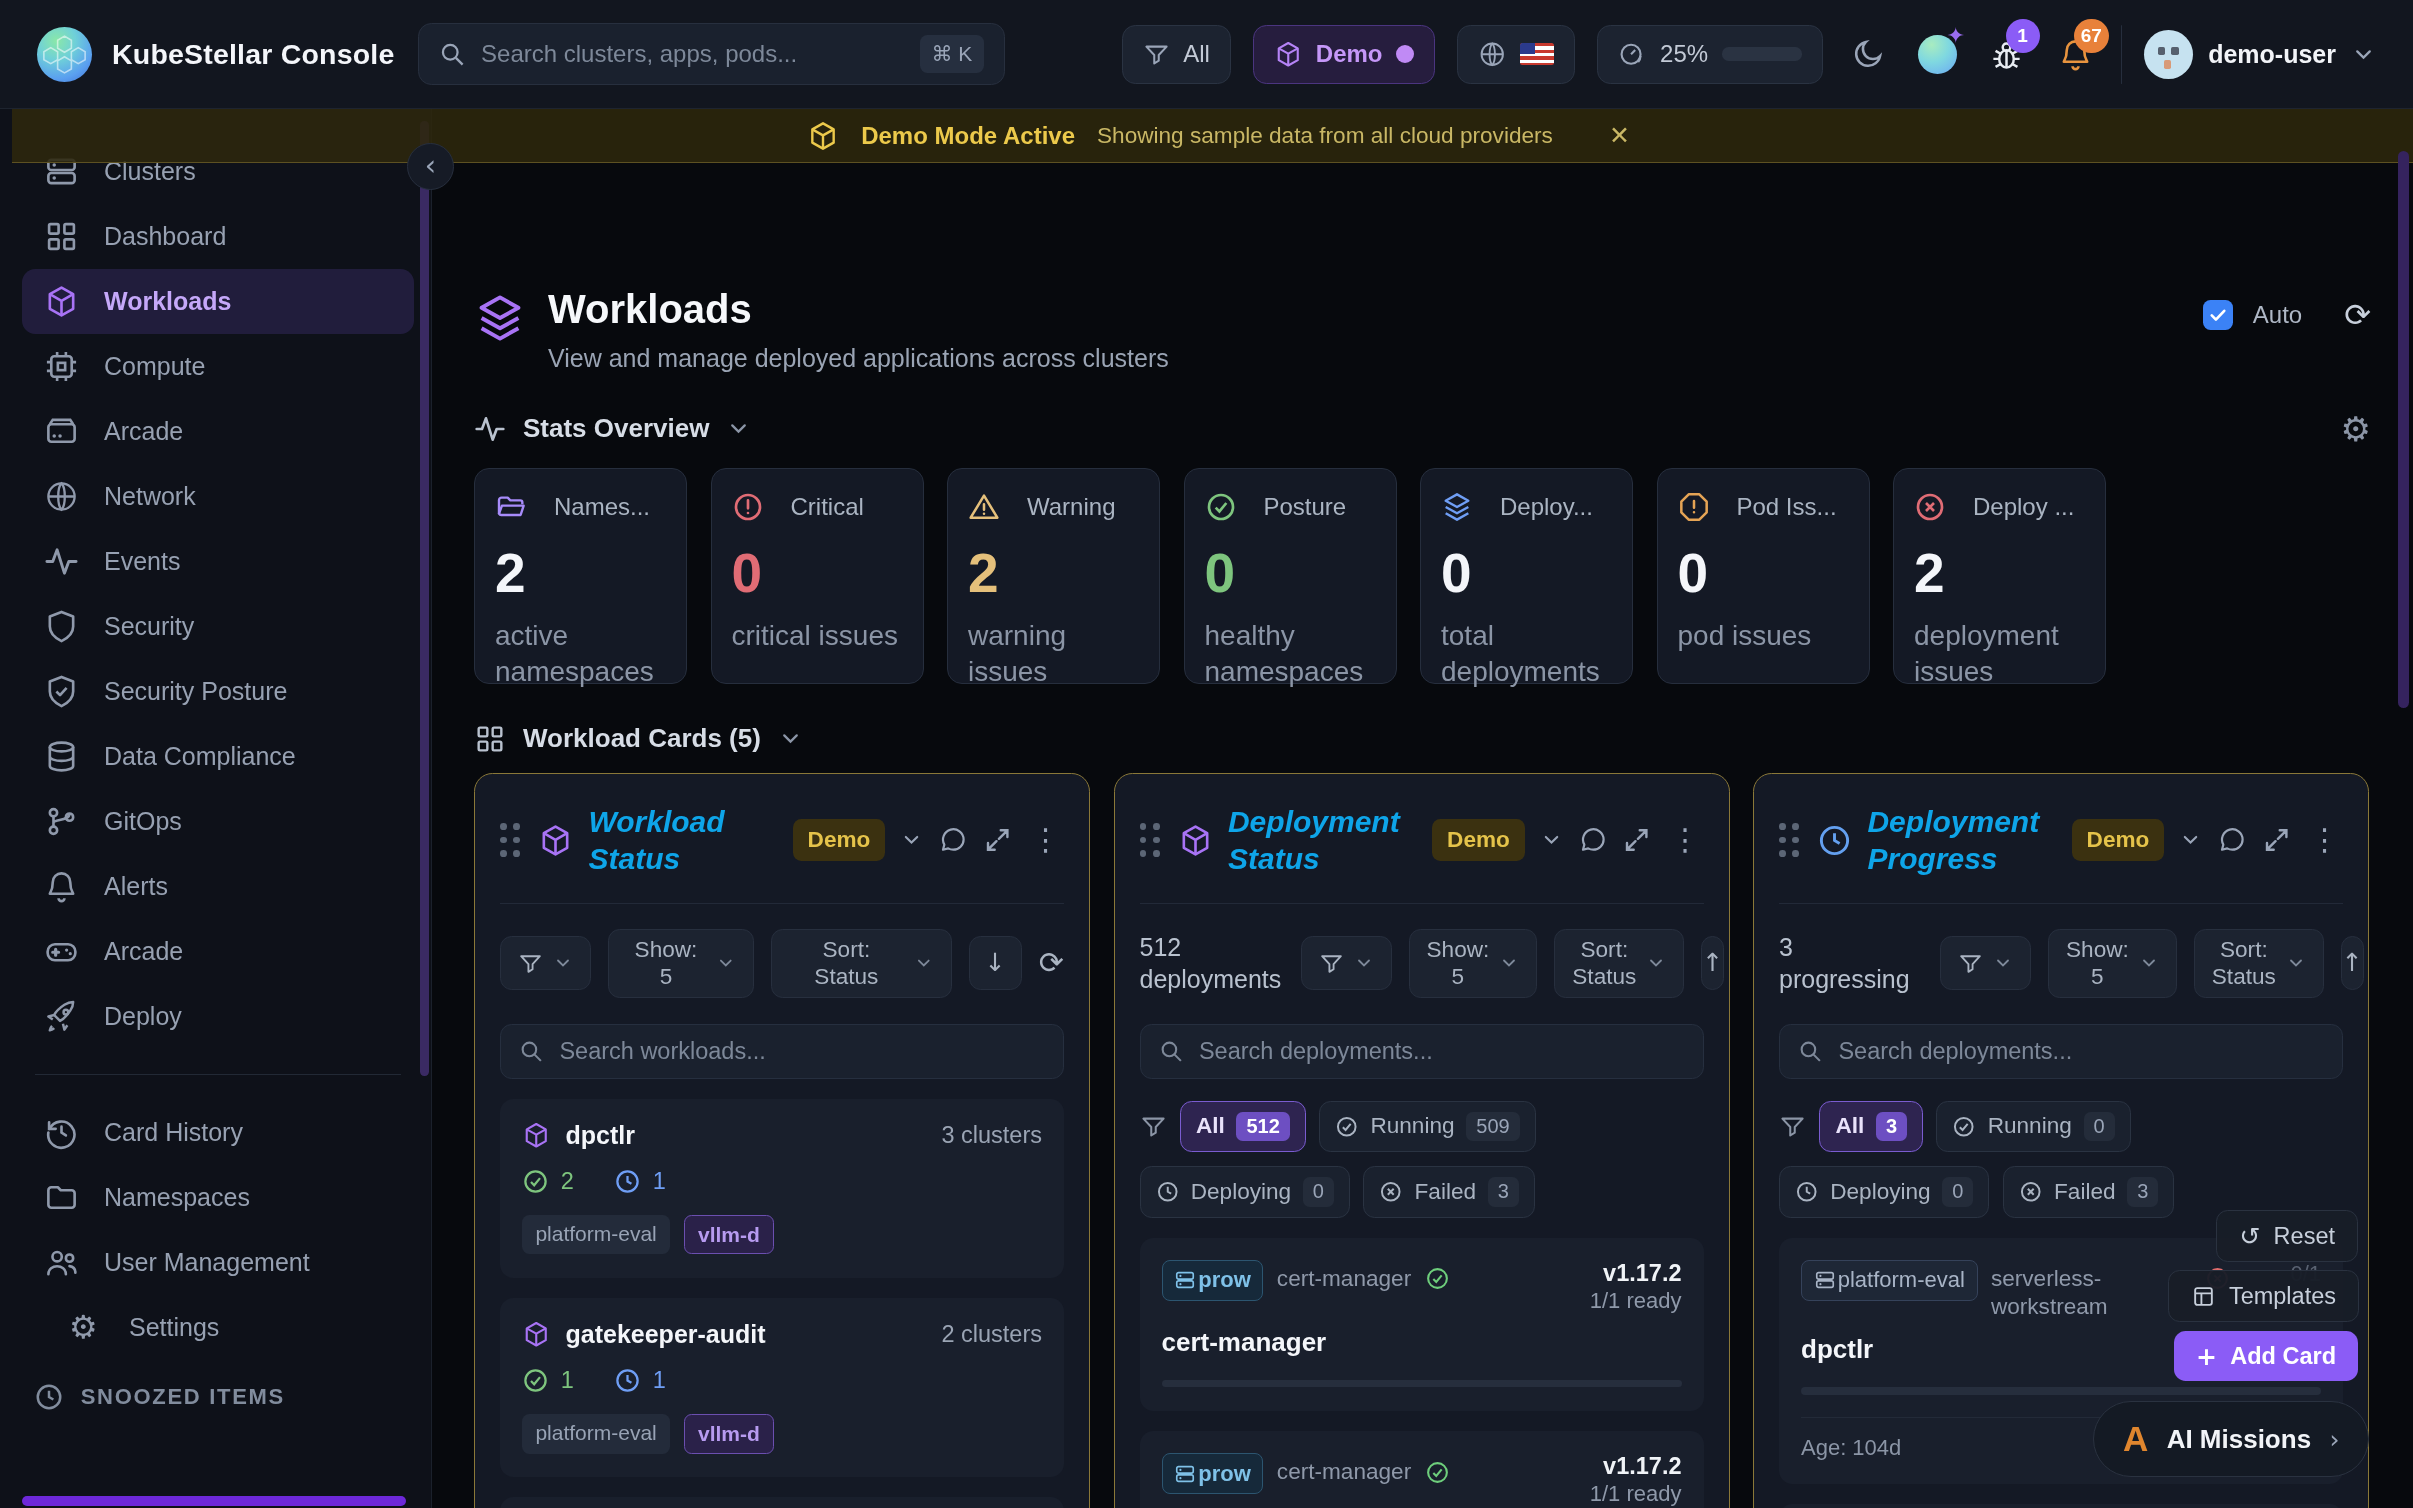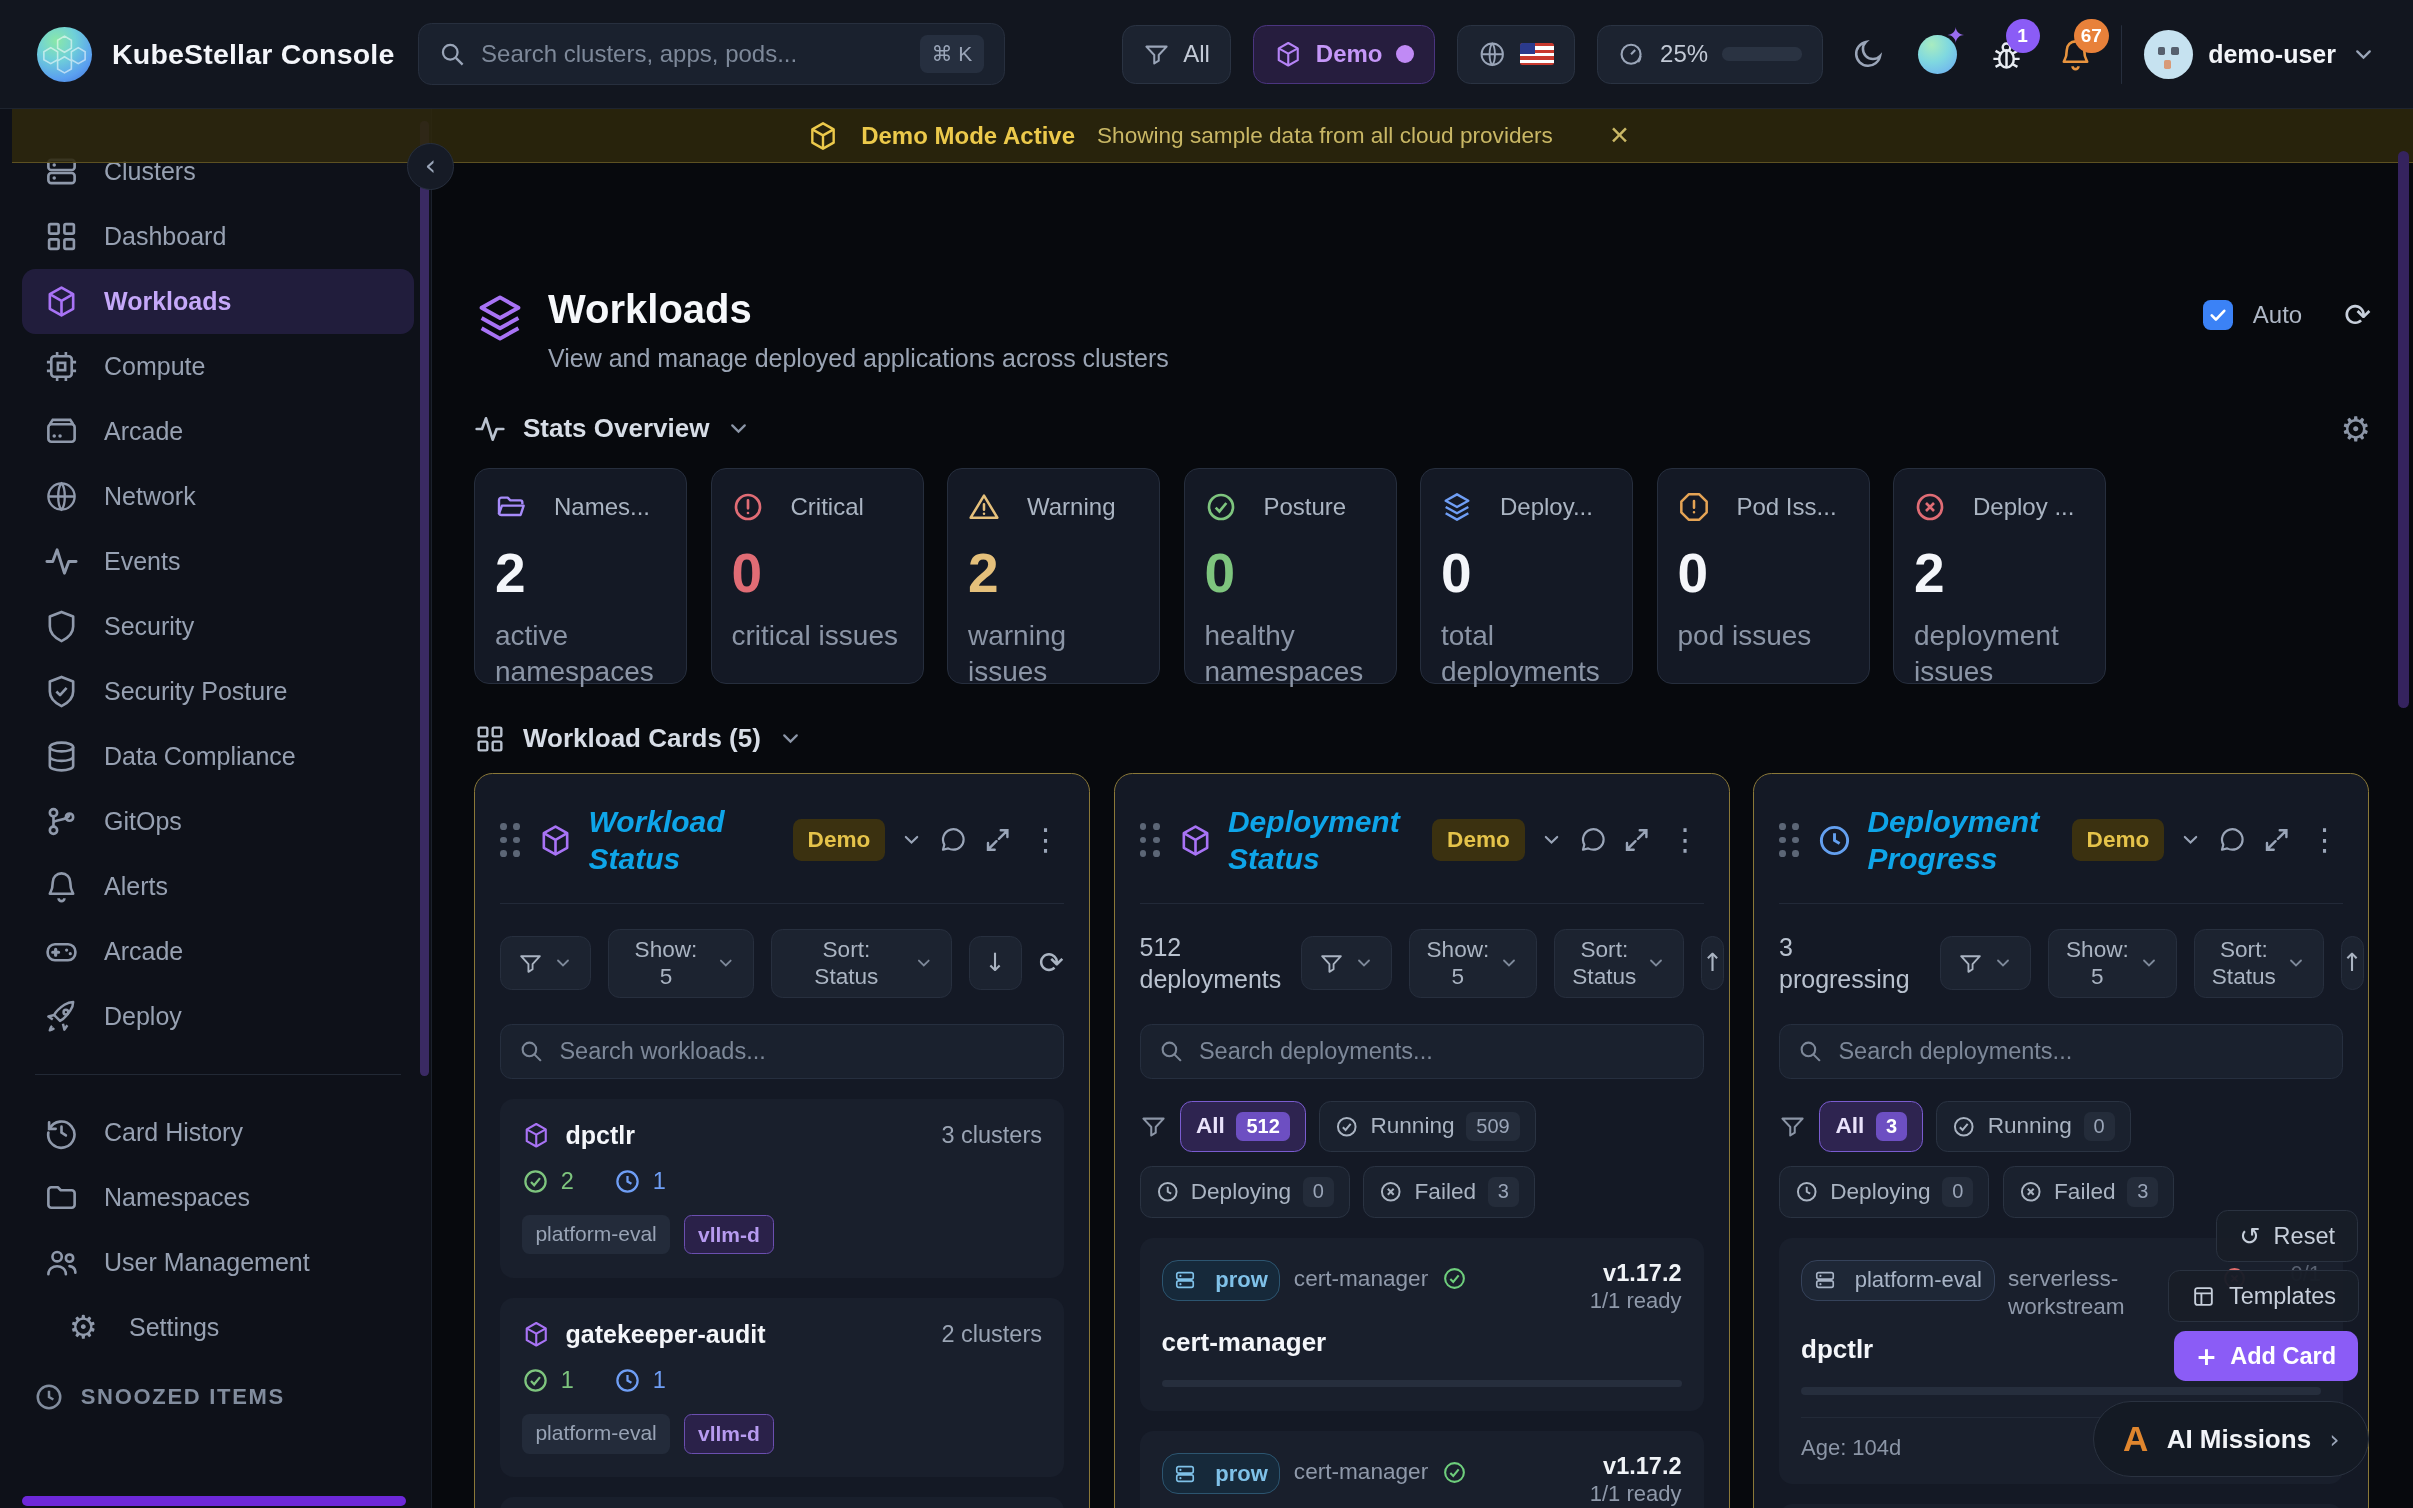--- a/index.html
+++ b/index.html
@@ -152,22 +152,22 @@
   .wi-name { font-size:25px; font-weight:700; color:#f4f6fa; }
   .wi-clusters { margin-left:auto; font-size:23.5px; color:#9aa4b4; }
   .wi-r2 { display:flex; align-items:center; gap:11.7px; margin-top:18.4px; font-size:23.5px; }
   .wi-r2 .ic { width:27px; height:27px; }
   .wi-r2 .gap { width:17px; }
   .wi-r3 { display:flex; gap:13.4px; margin-top:20px; }
   .tag { background:#232b3a; color:#98a3b5; font-size:21px; border-radius:7.5px; padding:6.7px 13.4px; }
   .tag.purple { background:#2a2149; border:0.8px solid #6b4fb0; color:#b79bf0; font-weight:700; }
 
   .di-r1 { display:flex; align-items:flex-start; gap:13.4px; }
-  .nsbadge { display:flex; align-items:center; gap:19px; background:#16293a; border:0.8px solid #2c5570;
-    color:#7fc1e8; border-radius:16px; padding:6.7px 11.7px; font-size:22px; font-weight:700; flex:0 0 auto; }
+  .nsbadge { display:flex; align-items:center; gap:2px; background:#16293a; border:0.8px solid #2c5570;
+    color:#7fc1e8; border-radius:8px; padding:6.7px 11.7px; font-size:22px; font-weight:700; flex:0 0 auto; }
   .nsbadge .ic { width:22px; height:22px; }
   .nsbadge.slate { background:#1e2736; border-color:#35425a; color:#a8b4c6; font-weight:400; }
   .di-ns { font-size:22.6px; color:#8f99aa; line-height:1.25; margin-top:5px; }
   .di-r1 .okic { width:25px; height:25px; color:#6ece7c; margin-top:6.7px; }
   .di-r1 .badic { width:25px; height:25px; color:#e06c6c; margin-top:6.7px; }
   .dright { margin-left:auto; text-align:right; flex:0 0 auto; }
   .dver { font-size:23.5px; font-weight:700; color:#f0f3f7; }
   .dready { font-size:22px; color:#8f99aa; margin-top:1px; }
   .dname { font-size:26px; font-weight:700; color:#f4f6fa; margin-top:13.4px; }
   .pbar { height:7.5px; background:#262e3d; border-radius:4.2px; margin-top:22px; overflow:hidden; }

